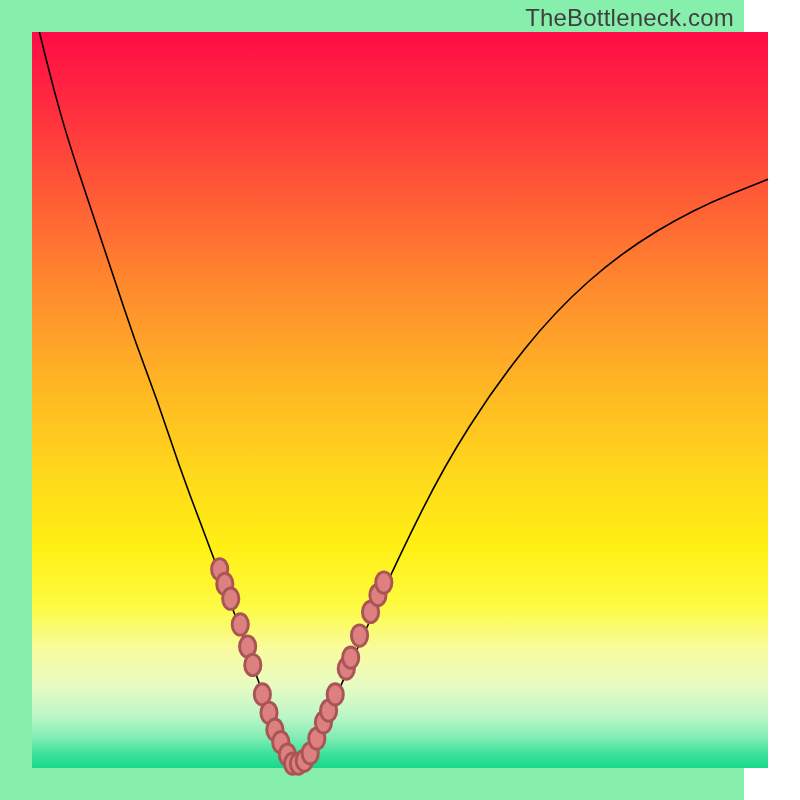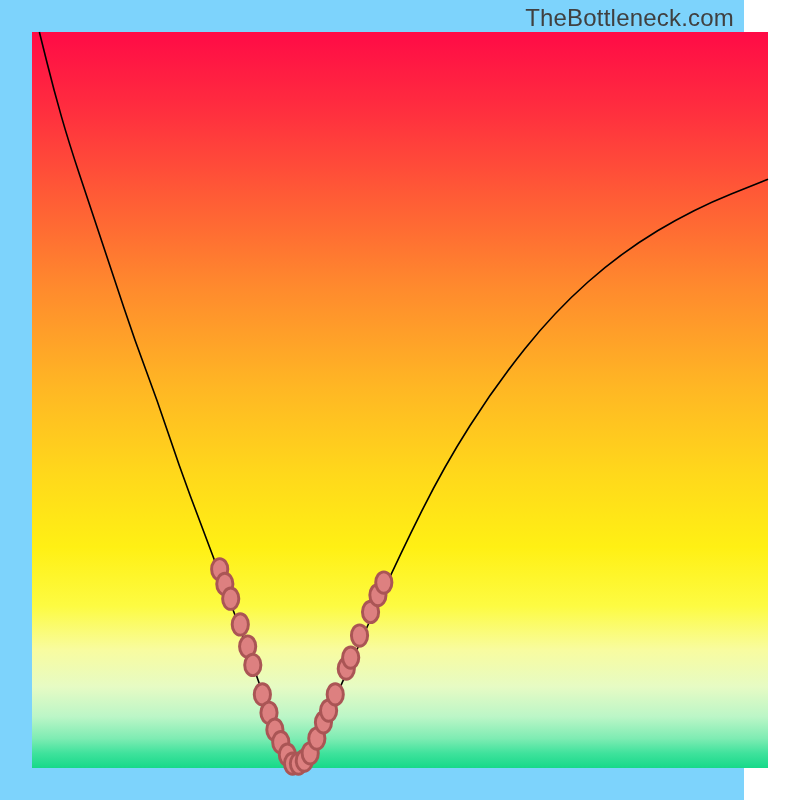--- a/index.html
+++ b/index.html
@@ -6,21 +6,21 @@
     margin: 0;
     padding: 0;
     width: 800px;
     height: 800px;
     overflow: hidden;
     font-family: Arial, Helvetica, sans-serif;
   }
   .frame {
     width: 744px;
     height: 800px;
-    background: #7dd3fc;
+    background: #86efac;
     position: relative;
   }
   .plot {
     position: absolute;
     left: 32px;
     top: 32px;
     width: 736px;
     height: 736px;
     background: linear-gradient(to bottom,
       #ff0b46 0%,

